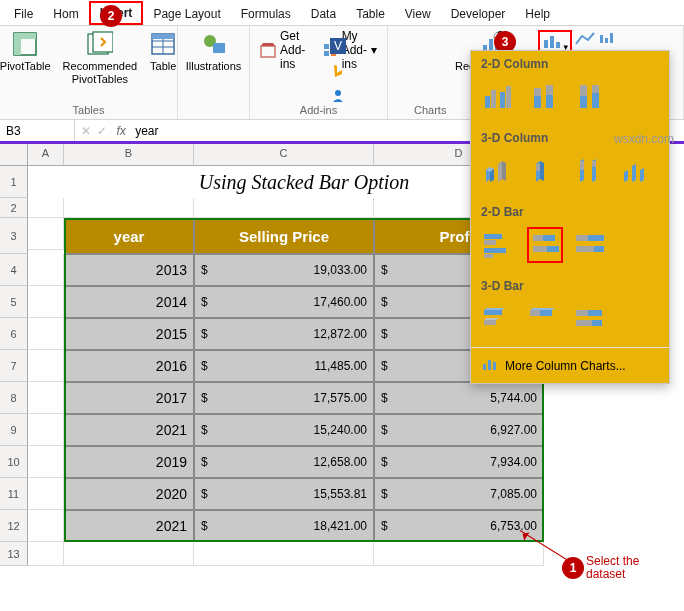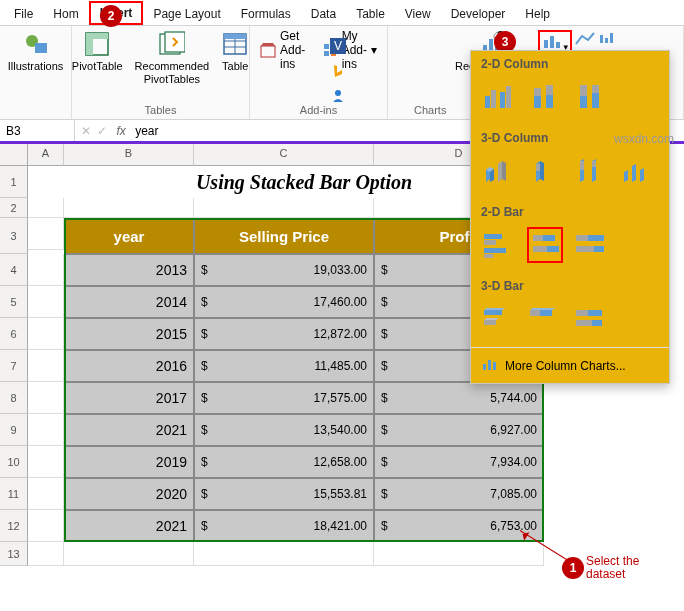--- a/index.html
+++ b/index.html
@@ -30,21 +30,21 @@
 .col-headers { display:flex; margin-left:28px; }
 .col-headers div { border-right:1px solid #ccc; border-bottom:1px solid #aaa; text-align:center; padding:3px 0; background:#f3f2f1; color:#555; font-size:11px; }
 .row-hdr { width:28px; text-align:center; border-right:1px solid #aaa; border-bottom:1px solid #ccc; background:#f3f2f1; color:#555; font-size:11px; display:flex; align-items:center; justify-content:center; }
 .corner { width:28px; height:22px; border-right:1px solid #aaa; border-bottom:1px solid #aaa; background:#f3f2f1; }
 
 .grid { position:relative; }
 .grow { display:flex; }
 .cell { border-right:1px solid #ddd; border-bottom:1px solid #ddd; padding:0 6px; height:32px; display:flex; align-items:center; background:#fff; overflow:hidden; }
 .r-small .cell { height:20px; }
 
-.title-row .cell { font-family:Georgia,serif; font-size:20px; font-style:italic; font-weight:bold; text-align:center; justify-content:center; border:none; }
+.title-row .cell { font-family:Georgia,serif; font-size:20px; font-style:italic; font-weight:normal; text-align:center; justify-content:center; border:none; }
 
 .th-cell { background:#b88a00 !important; color:#fff; font-weight:bold; font-size:15px; justify-content:center; border:1px solid #888 !important; height:36px !important; }
 .td-cell { background:#c9c9c9 !important; border:1px solid #888 !important; height:32px !important; font-size:14px; }
 .year-v { justify-content:flex-end; }
 .money { justify-content:space-between; }
 .money .ds { }
 .money .amt { }
 
 .sel-outline { position:absolute; border:2px solid #107c10; pointer-events:none; }
 
@@ -73,35 +73,20 @@
   <div>Page Layout</div>
   <div>Formulas</div>
   <div>Data</div>
   <div>Table</div>
   <div>View</div>
   <div>Developer</div>
   <div>Help</div>
 </div>
 
 <div class="ribbon-body">
-  <div class="ribbon-group" style="width:72px">
-    <div class="rb-items">
-      <div class="rb-btn">
-        <div class="ic">
-            <svg width="26" height="26">
-              <circle cx="9" cy="10" r="6" fill="#70ad47"></circle>
-              <rect x="12" y="12" width="12" height="10" fill="#5b9bd5"></rect>
-            </svg>
-          </div>
-        <span class="lbl">Illustrations</span>
-      </div>
-    </div>
-    <div class="label" style="visibility:hidden">Illustrations</div>
-  </div>
-
   <div class="ribbon-group" style="width:178px">
     <div class="rb-items">
       <div class="rb-btn">
         <div class="ic">
             <svg width="26" height="26">
               <rect x="2" y="2" width="22" height="22" fill="none" stroke="#217346" stroke-width="1.5"></rect>
               <rect x="2" y="2" width="22" height="6" fill="#a5d6b8"></rect>
               <rect x="2" y="2" width="7" height="22" fill="#a5d6b8"></rect>
             </svg>
           </div>
@@ -125,20 +110,35 @@
               <line x1="2" y1="10" x2="24" y2="10" stroke="#3b6ea5"></line>
               <line x1="2" y1="16" x2="24" y2="16" stroke="#3b6ea5"></line>
               <line x1="13" y1="3" x2="13" y2="23" stroke="#3b6ea5"></line>
               <rect x="2" y="3" width="22" height="5" fill="#6ea2d8"></rect>
             </svg>
           </div>
         <span class="lbl">Table</span>
       </div>
     </div>
     <div class="label">Tables</div>
+  </div>
+
+  <div class="ribbon-group" style="width:72px">
+    <div class="rb-items">
+      <div class="rb-btn">
+        <div class="ic">
+            <svg width="26" height="26">
+              <circle cx="9" cy="10" r="6" fill="#70ad47"></circle>
+              <rect x="12" y="12" width="12" height="10" fill="#5b9bd5"></rect>
+            </svg>
+          </div>
+        <span class="lbl">Illustrations</span>
+      </div>
+    </div>
+    <div class="label" style="visibility:hidden">Illustrations</div>
   </div>
 
   <div class="ribbon-group" style="width:138px">
     <div class="rb-items" style="flex-direction:row;align-items:flex-start;justify-content:center;">
       <div class="small-btn">
         <div class="sic">
             <svg width="16" height="16">
               <rect x="1" y="4" width="14" height="11" fill="none" stroke="#c0504d" stroke-width="1.2"></rect>
               <path d="M1 4 L3 1 H13 L15 4" fill="#c0504d"></path>
             </svg>
@@ -361,21 +361,21 @@
           <div class="cell td-cell money" style="width:170px">
             <span class="ds">$</span>
             <span class="amt">5,744.00</span>
           </div>
         </div>
         <div class="grow">
           <div class="cell" style="width:36px"></div>
           <div class="cell td-cell year-v" style="width:130px">2021</div>
           <div class="cell td-cell money" style="width:180px">
             <span class="ds">$</span>
-            <span class="amt">13,540.00</span>
+            <span class="amt">15,240.00</span>
           </div>
           <div class="cell td-cell money" style="width:170px">
             <span class="ds">$</span>
             <span class="amt">6,927.00</span>
           </div>
         </div>
         <div class="grow">
           <div class="cell" style="width:36px"></div>
           <div class="cell td-cell year-v" style="width:130px">2019</div>
           <div class="cell td-cell money" style="width:180px">

